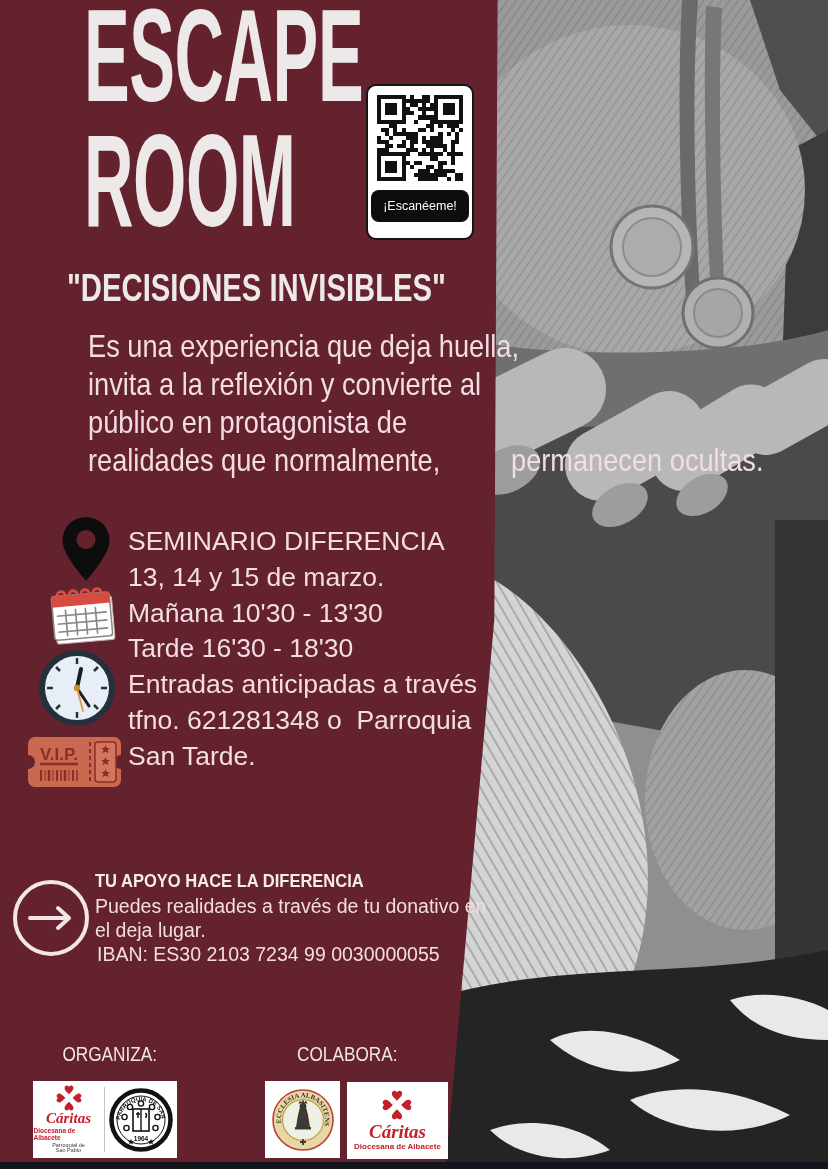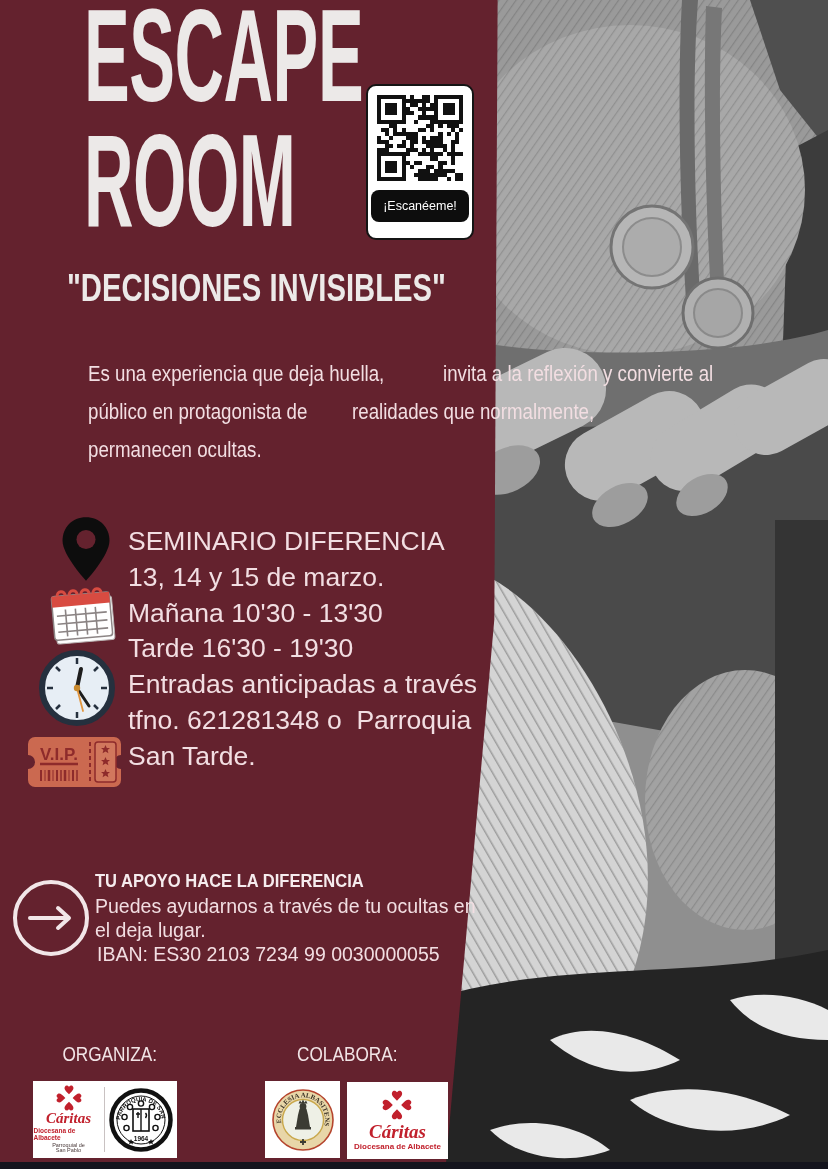--- a/index.html
+++ b/index.html
@@ -13,21 +13,21 @@
          clip-path:polygon(0 0,60.1% 0,59.7% 53%,53.8% 100%,0 100%);}
   
   #bottom-bar{left:0;bottom:0;width:828px;height:7px;background:#14141d;z-index:40;}
   
   .cond{display:inline-block;transform-origin:left top;white-space:nowrap;}
   .title-line{color:#ece9e8;font-weight:bold;font-size:132px;line-height:1;letter-spacing:-1px;}
   #title1{left:84px;top:-10px;}
   #title2{left:84px;top:115px;}
   #subtitle{left:67px;top:269px;color:#ece9e8;font-weight:bold;font-size:38px;line-height:38px;}
   .pinktext{color:#f2dee2;}
-  #intro{left:88px;top:327px;font-size:22px;line-height:38px;margin-top:28px;}
+  #intro{left:88px;top:327px;font-size:32px;line-height:38px;}
   #details{left:128px;top:524px;font-size:26.5px;line-height:35.8px;}
   #details div{white-space:pre-wrap;}
   #donation-heading{left:95px;top:869px;color:#f6ecee;font-weight:600;font-size:19px;line-height:24px;}
   #donation-lines{left:95px;top:895px;font-size:19.5px;line-height:23.5px;}
   #donation-iban{left:97px;top:943px;font-size:19.5px;}
   
   #qr-card{left:366px;top:84px;width:108px;height:156px;background:#fff;border:2px solid #141414;
            border-radius:10px;box-sizing:border-box;padding:9px;display:flex;flex-direction:column;align-items:center;}
   #qr-code{width:86px;height:86px;background:#fff;display:grid;
            grid-template-columns:repeat(21,1fr);grid-template-rows:repeat(21,1fr);}
@@ -476,37 +476,37 @@
       <path d="M79.5 23 L80.8 26 L84 26.1 L81.6 28.1 L82.4 31.2 L79.5 29.4 L76.6 31.2 L77.4 28.1 L75 26.1 L78.2 26 Z"></path>
       <path d="M79.5 35 L80.8 38 L84 38.1 L81.6 40.1 L82.4 43.2 L79.5 41.4 L76.6 43.2 L77.4 40.1 L75 38.1 L78.2 38 Z"></path>
     </g>
   </svg>
 </div>
 
 <div class="abs pinktext" id="details">
   <div>SEMINARIO DIFERENCIA</div>
   <div>13, 14 y 15 de marzo.</div>
   <div>Mañana 10'30 - 13'30</div>
-  <div>Tarde 16'30 - 19'30</div>
+  <div>Tarde 16'30 - 18'30</div>
   <div>Entradas anticipadas a través</div>
   <div>tfno. 621281348 o  Parroquia</div>
   <div>San Tarde.</div>
 </div>
 
 <div class="abs" id="arrow-circle">
   <svg width="46" height="26" viewBox="0 0 46 26">
     <line x1="2" y1="13" x2="40" y2="13" stroke="#f2e6e8" stroke-width="4" stroke-linecap="round"></line>
     <polyline points="30,3 41,13 30,23" fill="none" stroke="#f2e6e8" stroke-width="4" stroke-linecap="round" stroke-linejoin="round"></polyline>
   </svg>
 </div>
 <div class="abs" id="donation-heading">
   <span class="cond sx87">TU APOYO HACE LA DIFERENCIA</span>
 </div>
 <div class="abs pinktext" id="donation-lines">
-  <div>Puedes ayudarnos a través de tu ocultas en</div>
+  <div>Puedes realidades a través de tu donativo en</div>
   <div>el deja lugar.</div>
 </div>
 <div class="abs pinktext" id="donation-iban">
   <span>IBAN: ES30 2103 7234 99 0030000055</span>
 </div>
 
 <div class="abs footer-label" id="organiza-label">
   <span class="sx82c">ORGANIZA:</span>
 </div>
 <div class="abs footer-label" id="colabora-label">

